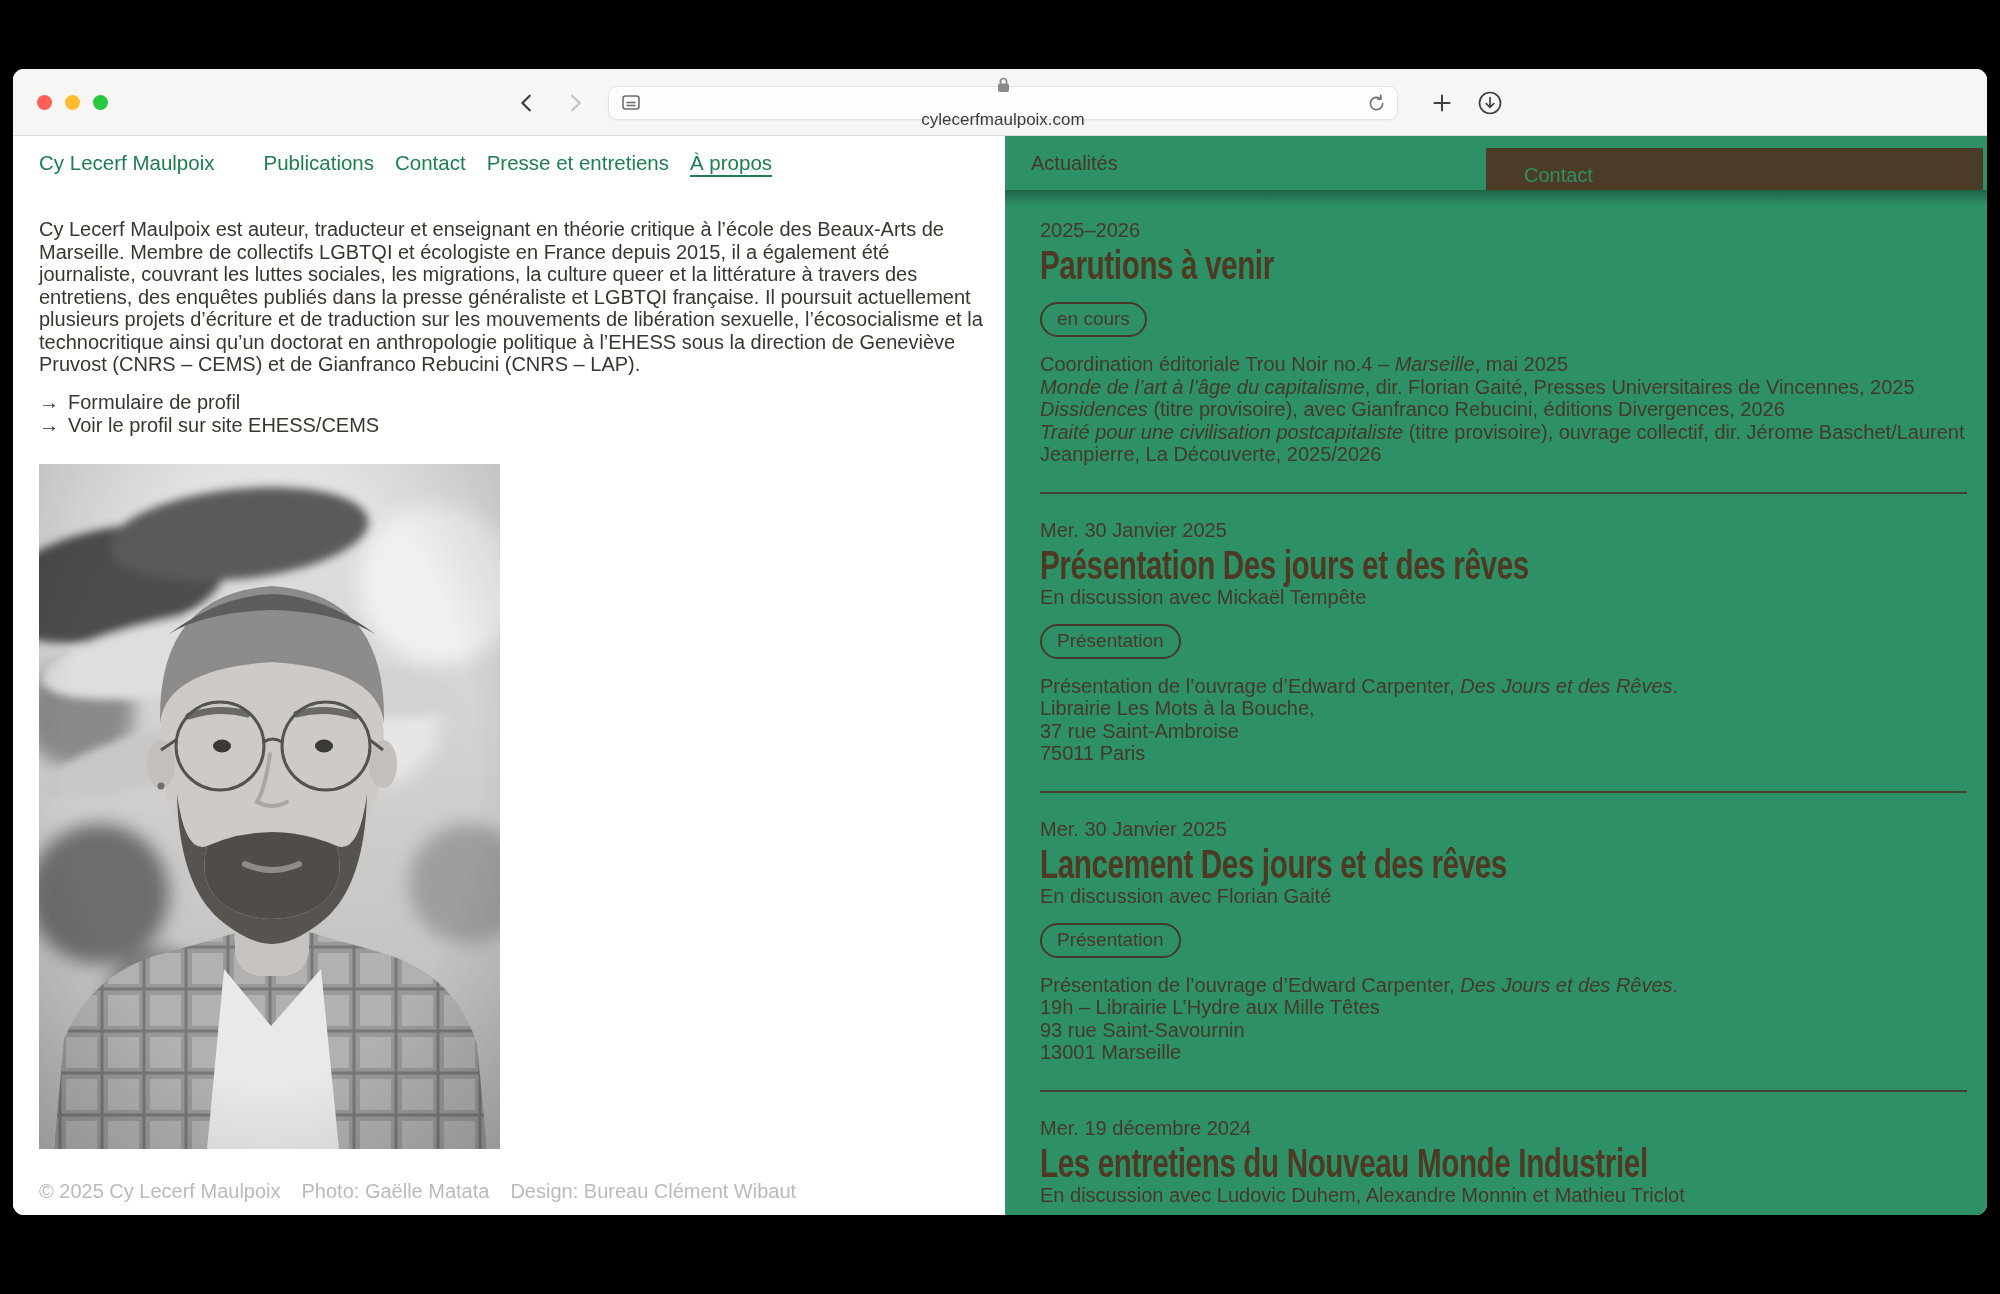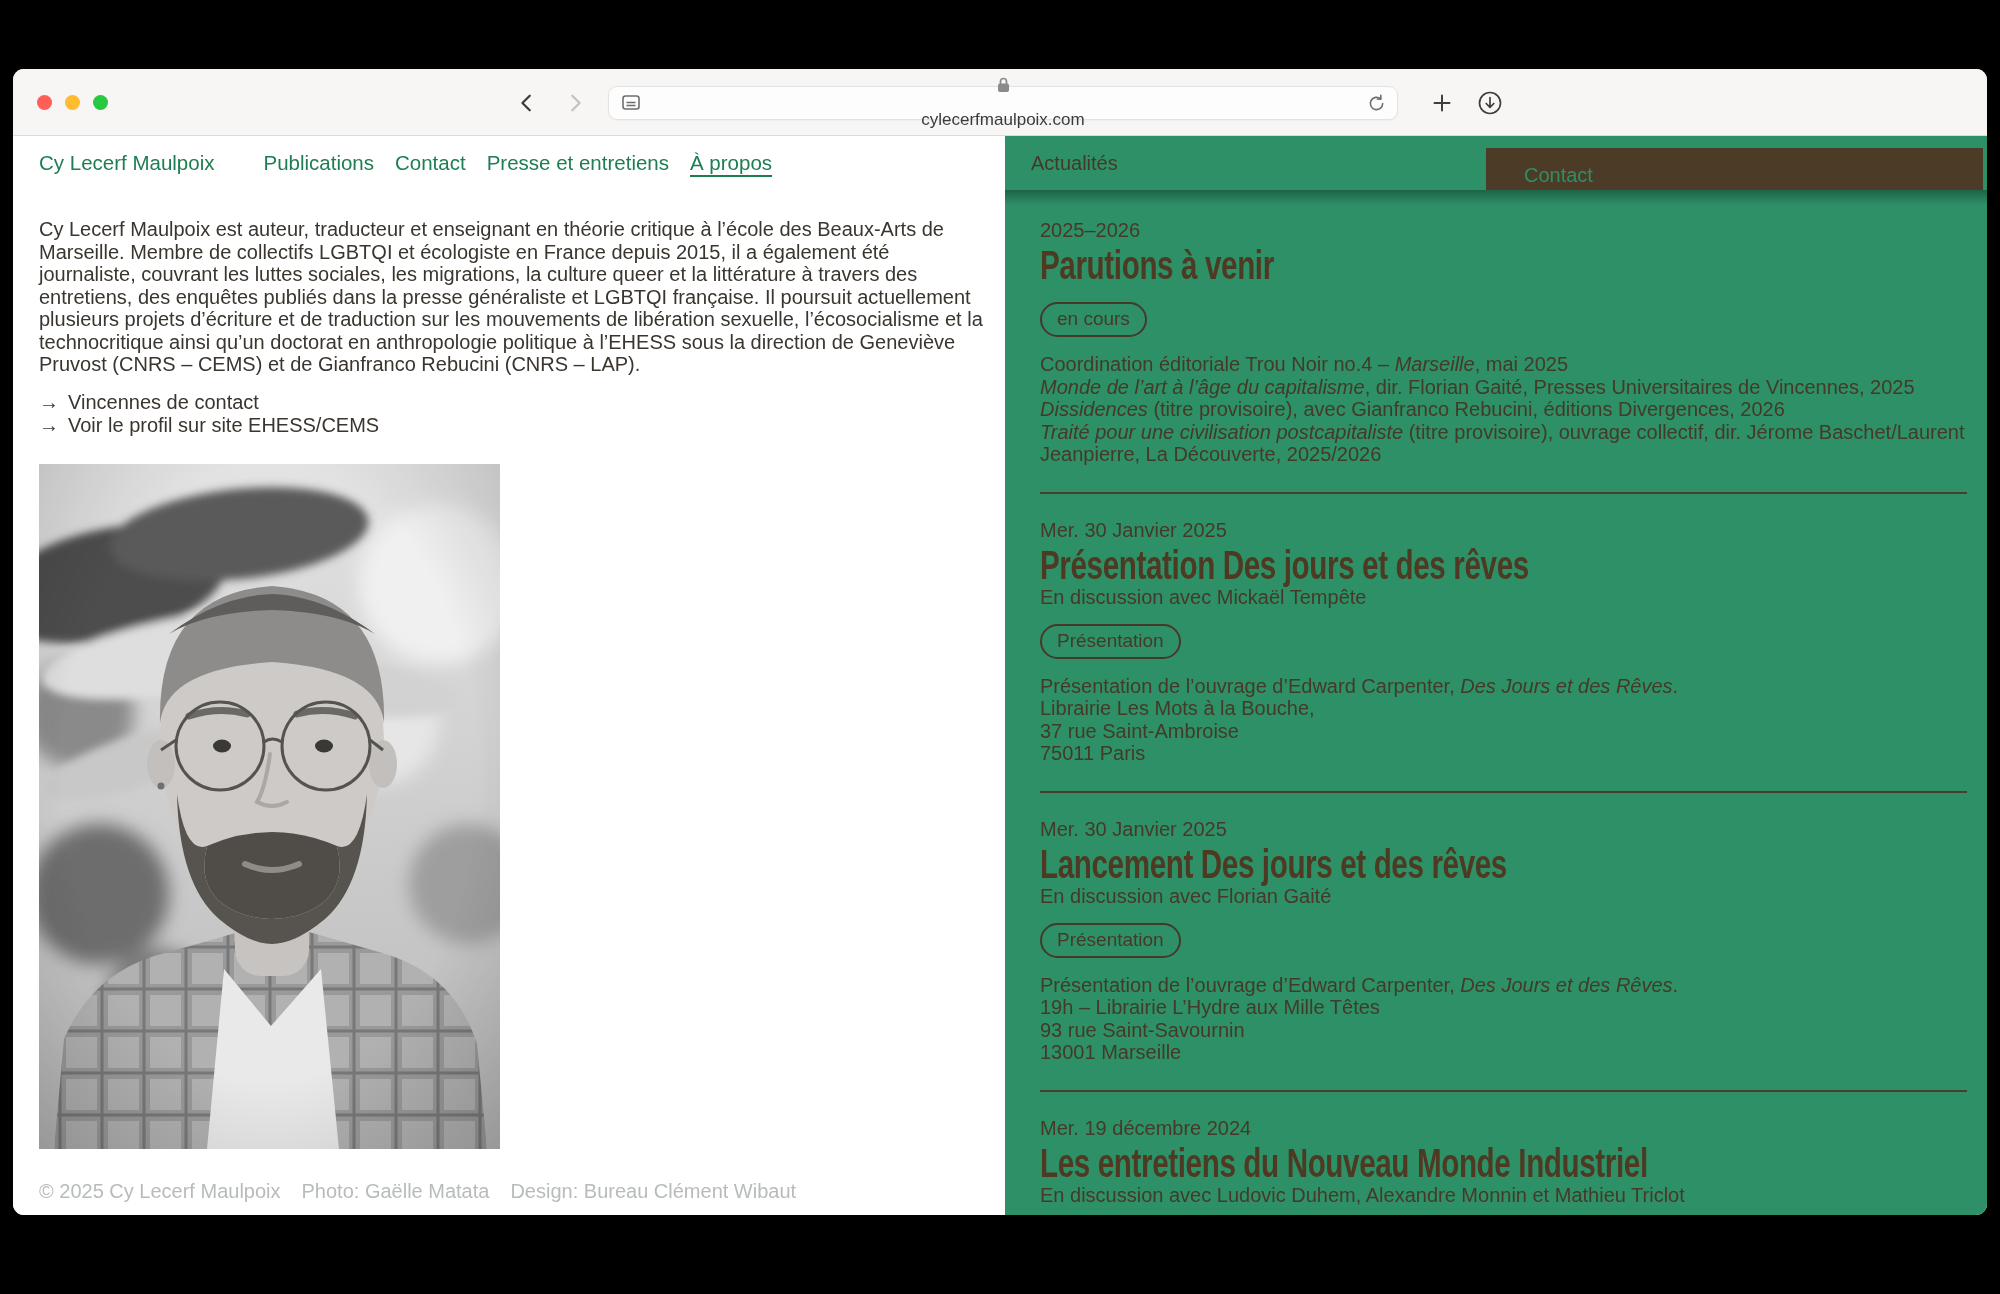--- a/index.html
+++ b/index.html
@@ -136,21 +136,21 @@
       </div>
     </div>
 
     <div class="panes">
 
       <div class="left-pane">
         <p class="bio">Cy Lecerf Maulpoix est auteur, traducteur et enseignant en théorie critique à l’école des Beaux-Arts de Marseille. Membre de collectifs LGBTQI et écologiste en France depuis 2015, il a également été journaliste, couvrant les luttes sociales, les migrations, la culture queer et la littérature à travers des entretiens, des enquêtes publiés dans la presse généraliste et LGBTQI française. Il poursuit actuellement plusieurs projets d’écriture et de traduction sur les mouvements de libération sexuelle, l’écosocialisme et la technocritique ainsi qu’un doctorat en anthropologie politique à l’EHESS sous la direction de Geneviève Pruvost (CNRS – CEMS) et de Gianfranco Rebucini (CNRS – LAP).</p>
         <div class="about-links">
             <a class="about-link">
               <span class="arrow">→</span>
-              <span>Vincennes de contact</span>
+              <span>Formulaire de profil</span>
             </a>
             <a class="about-link">
               <span class="arrow">→</span>
               <span>Voir le profil sur site EHESS/CEMS</span>
             </a>
           </div>
         <div class="photo">
           <svg width="461" height="685" viewBox="0 0 461 685">
             <defs>
               <linearGradient id="bg" x1="0" y1="0" x2="0" y2="1">

